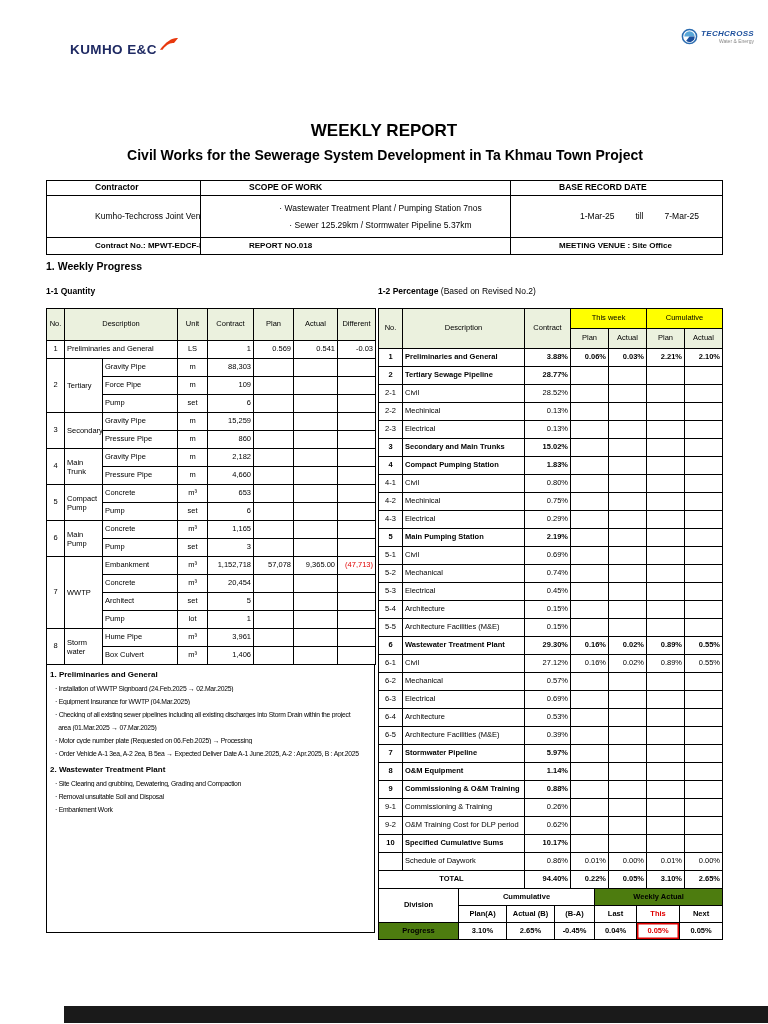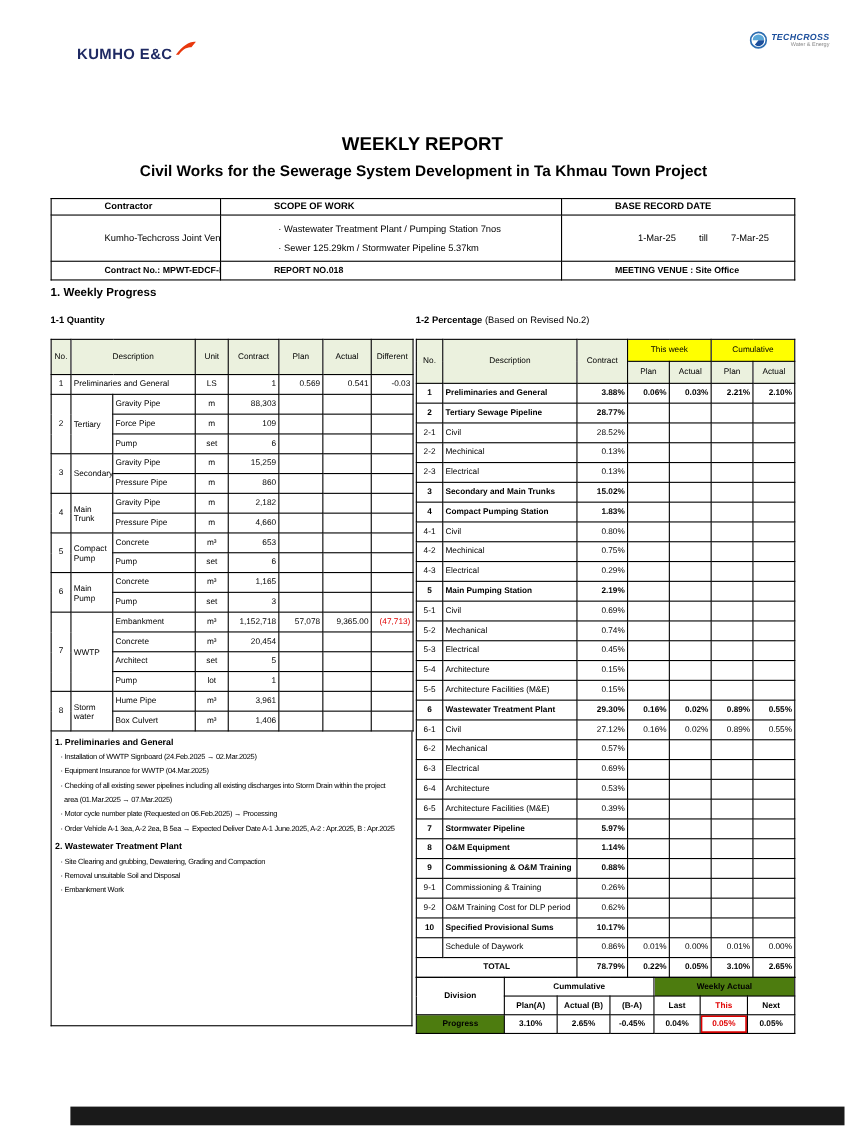--- a/index.html
+++ b/index.html
@@ -28,21 +28,21 @@
   table { border-collapse:collapse; table-layout:fixed; }
   th, td { border:1px solid #000; font-size:7.5px; line-height:1.15; padding:0 2px; overflow:hidden; white-space:nowrap; vertical-align:middle; }
   th { font-weight:normal; }
 
   
   .info-table { position:absolute; left:46px; top:180px; width:676px; }
   .info-table td { font-size:8.5px;padding-left:48px; }
   .info-table tr.lbl td { height:15px; font-weight:bold; }
   .info-table tr.mid td { height:42px; }
   .info-table tr.bot td { height:17px; font-weight:bold; font-size:8px; }
-  .scope-cell div { padding-left:4px; line-height:1.9; }
+  .scope-cell div { padding-left:4px; line-height:1.9;text-align:center; }
   .dates { display:flex; justify-content:space-evenly; align-items:center; font-size:8.5px; }
 
   .section-title { position:absolute; left:46px; top:260px; font-size:10.5px; font-weight:bold; }
 
   .cols { position:absolute; left:46px; top:283px; width:676px; display:flex; gap:3px; }
   .col-left { width:329px; }
   .col-right { width:344px; }
   .caption { height:25px; font-size:8.5px; padding-top:3px; }
 
   
@@ -606,39 +606,39 @@
               <td class="c">9-2</td>
               <td class="l">O&amp;M Training Cost for DLP period</td>
               <td class="r">0.62%</td>
               <td class="r"></td>
               <td class="r"></td>
               <td class="r"></td>
               <td class="r"></td>
             </tr>
             <tr class="bold">
               <td class="c">10</td>
-              <td class="l">Specified Provisional Sums</td>
+              <td class="l">Specified Cumulative Sums</td>
               <td class="r">10.17%</td>
               <td class="r"></td>
               <td class="r"></td>
               <td class="r"></td>
               <td class="r"></td>
             </tr>
             <tr>
               <td class="c"></td>
               <td class="l">Schedule of Daywork</td>
               <td class="r">0.86%</td>
               <td class="r">0.01%</td>
               <td class="r">0.00%</td>
               <td class="r">0.01%</td>
               <td class="r">0.00%</td>
             </tr>
             <tr class="bold">
               <td class="c b" colspan="2">TOTAL</td>
-              <td class="r">78.79%</td>
+              <td class="r">94.40%</td>
               <td class="r">0.22%</td>
               <td class="r">0.05%</td>
               <td class="r">3.10%</td>
               <td class="r">2.65%</td>
             </tr>
           </tbody>
       </table>
 
       <table class="sum">
         <colgroup>

